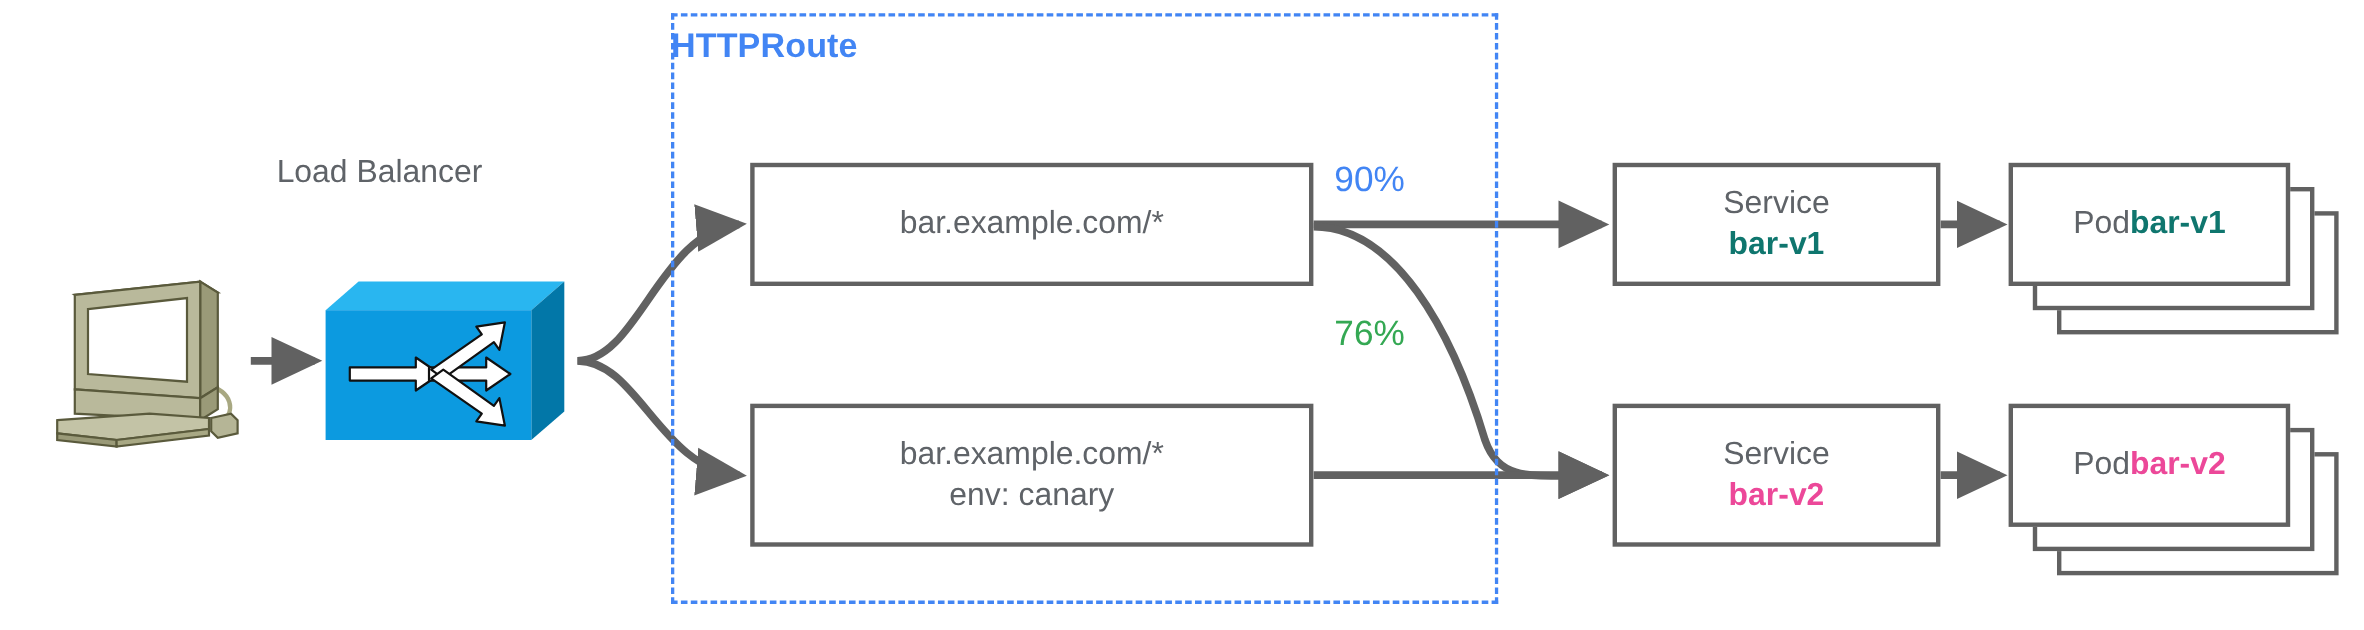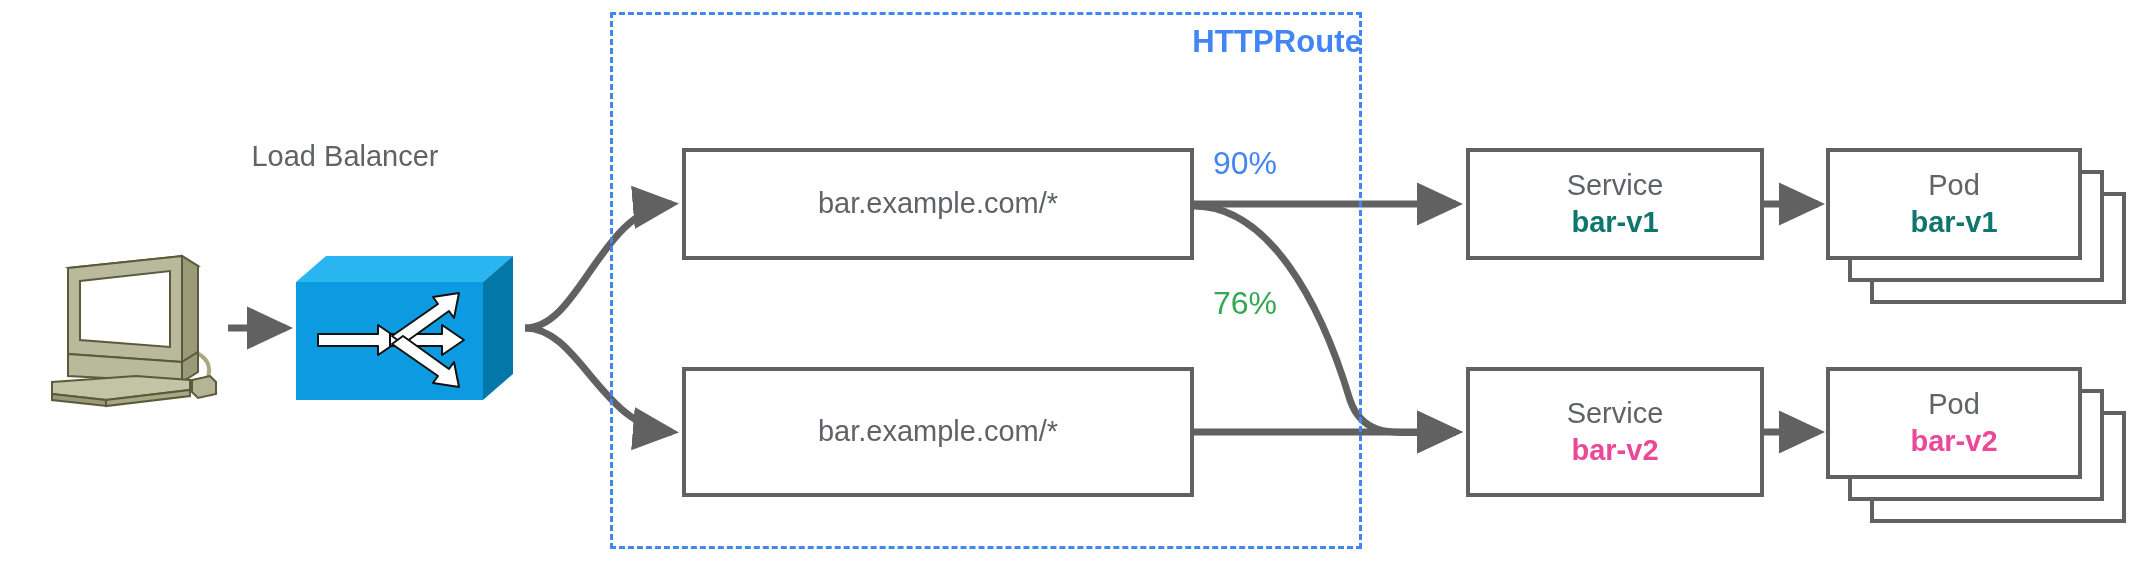--- a/index.html
+++ b/index.html
@@ -33,21 +33,21 @@
     width: 752px;
     height: 537px;
     border: 3px dashed #4285f4;
     box-sizing: border-box;
   }
   .route-group-title {
     position: absolute;
     left: 610px;
     top: 24px;
     width: 752px;
-    text-align: right;
+    text-align: left;
     color: #4285f4;
     font-weight: bold;
     font-size: 31px;
     line-height: 1.15;
     letter-spacing: .1px;
   }
   .route-group-title div { white-space: nowrap; }
 
   
   .box {
@@ -89,21 +89,20 @@
     border: 4px solid #616161;
     background: #ffffff;
     width: 256px;
     height: 112px;
   }
   .pod-stack .layer.back2 { left: 44px; top: 44px; z-index: 1; }
   .pod-stack .layer.back1 { left: 22px; top: 22px; z-index: 2; }
   .pod-stack .layer.front {
     left: 0; top: 0; z-index: 3;
     display: flex;
-    flex-direction: column;
     align-items: center;
     justify-content: center;
     color: #5f6368;
     font-size: 29px;
     line-height: 1.28;
   }
   .pod-stack .layer.front .l2 { font-weight: bold; }
   .pod-top    { left: 1826px; top: 148px; }
   .pod-bottom { left: 1826px; top: 367px; }
 
@@ -228,20 +227,21 @@
   <div class="route-group-title">
     <div>HTTPRoute</div>
   </div>
 
   <div class="box rule-top">
     <span class="l1">bar.example.com/*</span>
   </div>
 
   <div class="box rule-bottom">
     <span class="l1">bar.example.com/*</span>
+    <span class="l1">env: canary</span>
   </div>
 
   <div class="pct pct-90">90%</div>
   <div class="pct pct-10">76%</div>
 
   <div class="box svc-top">
     <span class="l1">Service</span>
     <span class="l2 accent-blue">bar-v1</span>
   </div>
 

